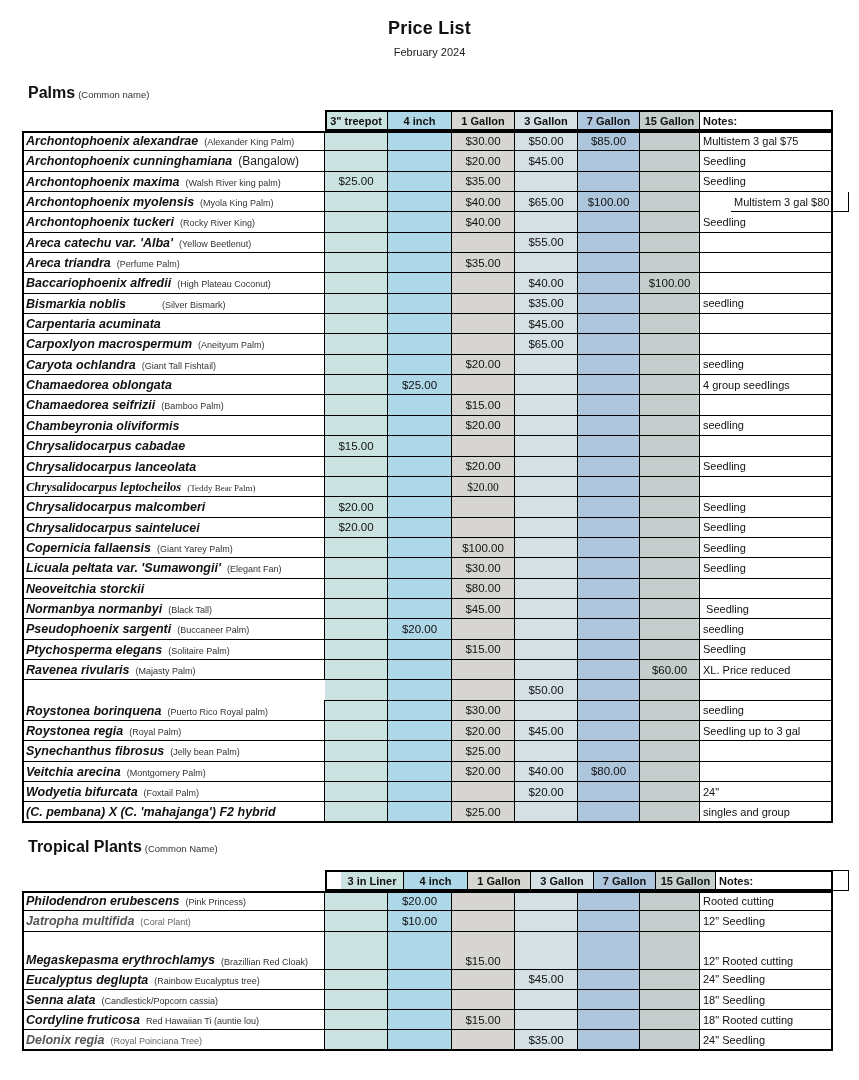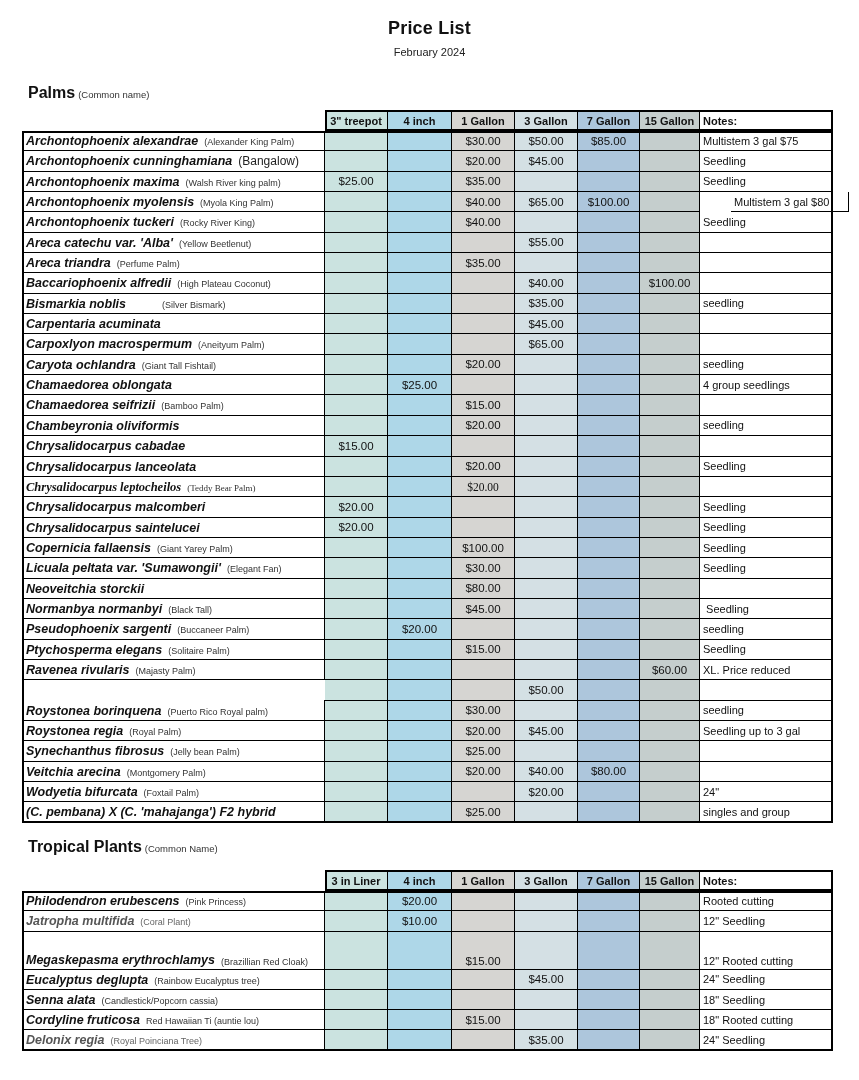--- a/index.html
+++ b/index.html
@@ -494,21 +494,21 @@
       </div>
     </div>
     <div class="outline" style="left: 303px; top: 0px; width: 508px; height: 21px;"></div>
     <div class="outline" style="left: 0px; top: 21px; width: 811px; height: 691.9px;"></div>
   </div>
 
 <div class="section-heading" style="left:28px;top:838px;">
   <span>Tropical Plants</span><span class="hnote">(Common Name)</span>
 </div>
 <div class="tablewrap" style="left:22px;top:870px;width:811px;height:181px;">
-    <div class="hdr-row" style="left: 303px;">
+    <div class="hdr-row" style="left: 319px;">
       <div class="cell hcell" style="width: 63px; height: 21px; background: rgb(203, 227, 224);">3 in Liner</div>
       <div class="cell hcell" style="width: 64px; height: 21px; background: rgb(174, 215, 232);">4 inch</div>
       <div class="cell hcell" style="width: 63px; height: 21px; background: rgb(214, 213, 210);">1 Gallon</div>
       <div class="cell hcell" style="width: 63px; height: 21px; background: rgb(212, 224, 228);">3 Gallon</div>
       <div class="cell hcell" style="width: 62px; height: 21px; background: rgb(173, 198, 220);">7 Gallon</div>
       <div class="cell hcell" style="width: 60px; height: 21px; background: rgb(197, 206, 205);">15 Gallon</div>
       <div class="cell hcell notes-h" style="width: 133px; height: 21px;">Notes:</div>
     </div>
     <div class="rows" style="top: 21px;">
       <div class="row" style="height: 20.3px;">

